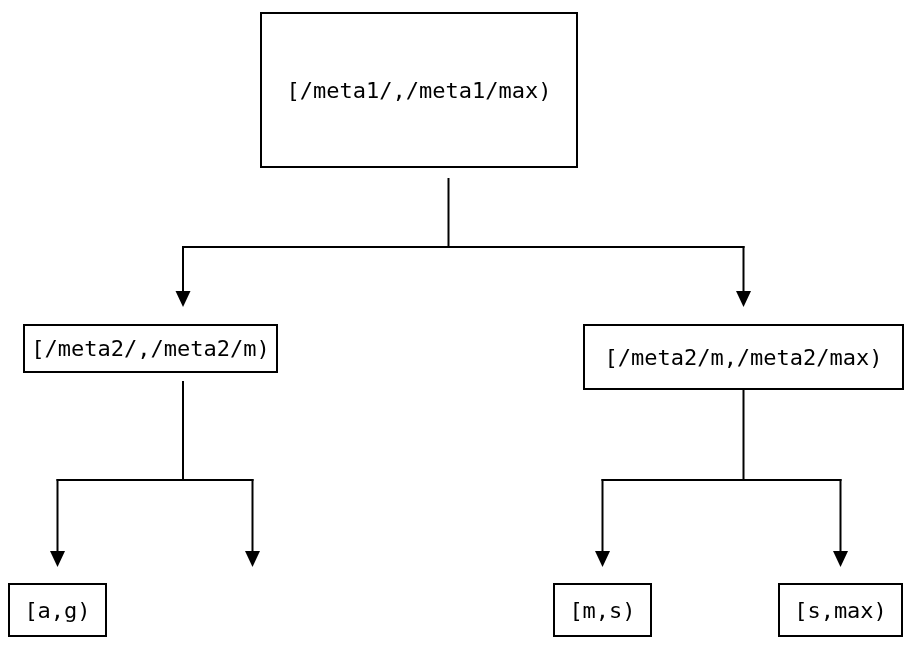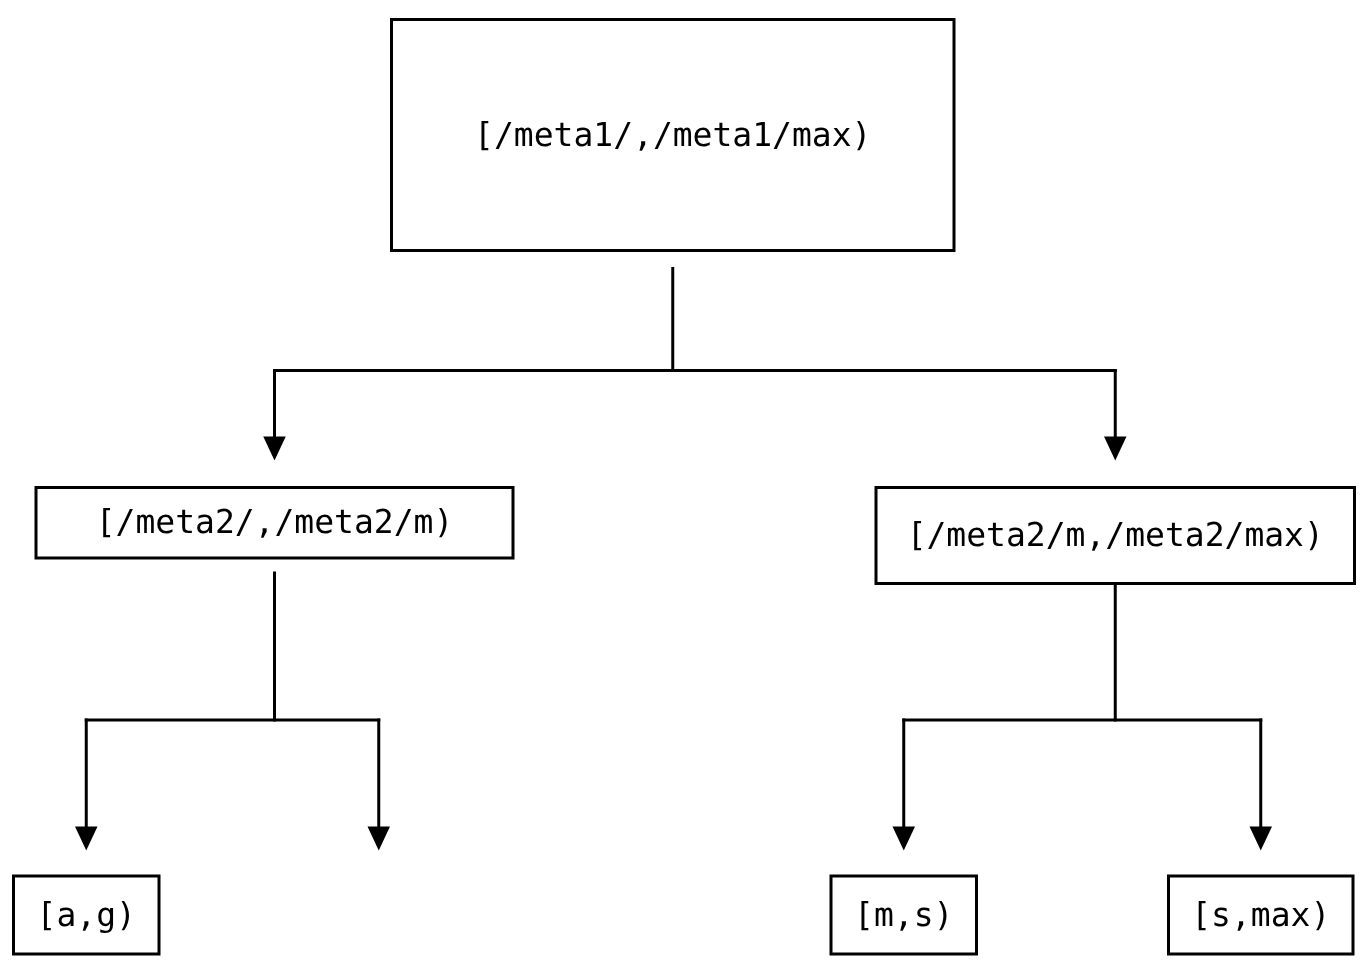--- a/index.html
+++ b/index.html
@@ -28,22 +28,22 @@
     background: #ffffff;
     color: #000000;
     display: flex;
     align-items: center;
     justify-content: center;
     font-family: "DejaVu Sans Mono", "Liberation Mono", monospace;
     font-size: 22px;
     font-weight: normal;
     white-space: nowrap;
   }
-  .node-root   { left: 260px; top: 12px;  width: 377px; height: 156px; }
-  .node-left   { left: 23px;  top: 324px; width: 320px; height: 49px;  }
+  .node-root   { left: 260px; top: 12px;  width: 318px; height: 156px; }
+  .node-left   { left: 23px;  top: 324px; width: 255px; height: 49px;  }
   .node-right  { left: 583px; top: 324px; width: 321px; height: 66px;  }
   .node-leaf-ag   { left: 8px;   top: 583px; width: 99px;  height: 54px; }
   .node-leaf-gm   { left: 203px; top: 583px; width: 99px;  height: 54px; }
   .node-leaf-ms   { left: 553px; top: 583px; width: 99px;  height: 54px; }
   .node-leaf-smax { left: 778px; top: 583px; width: 125px; height: 54px; }
 </style>
 </head>
 <body>
 
 <div class="canvas">

